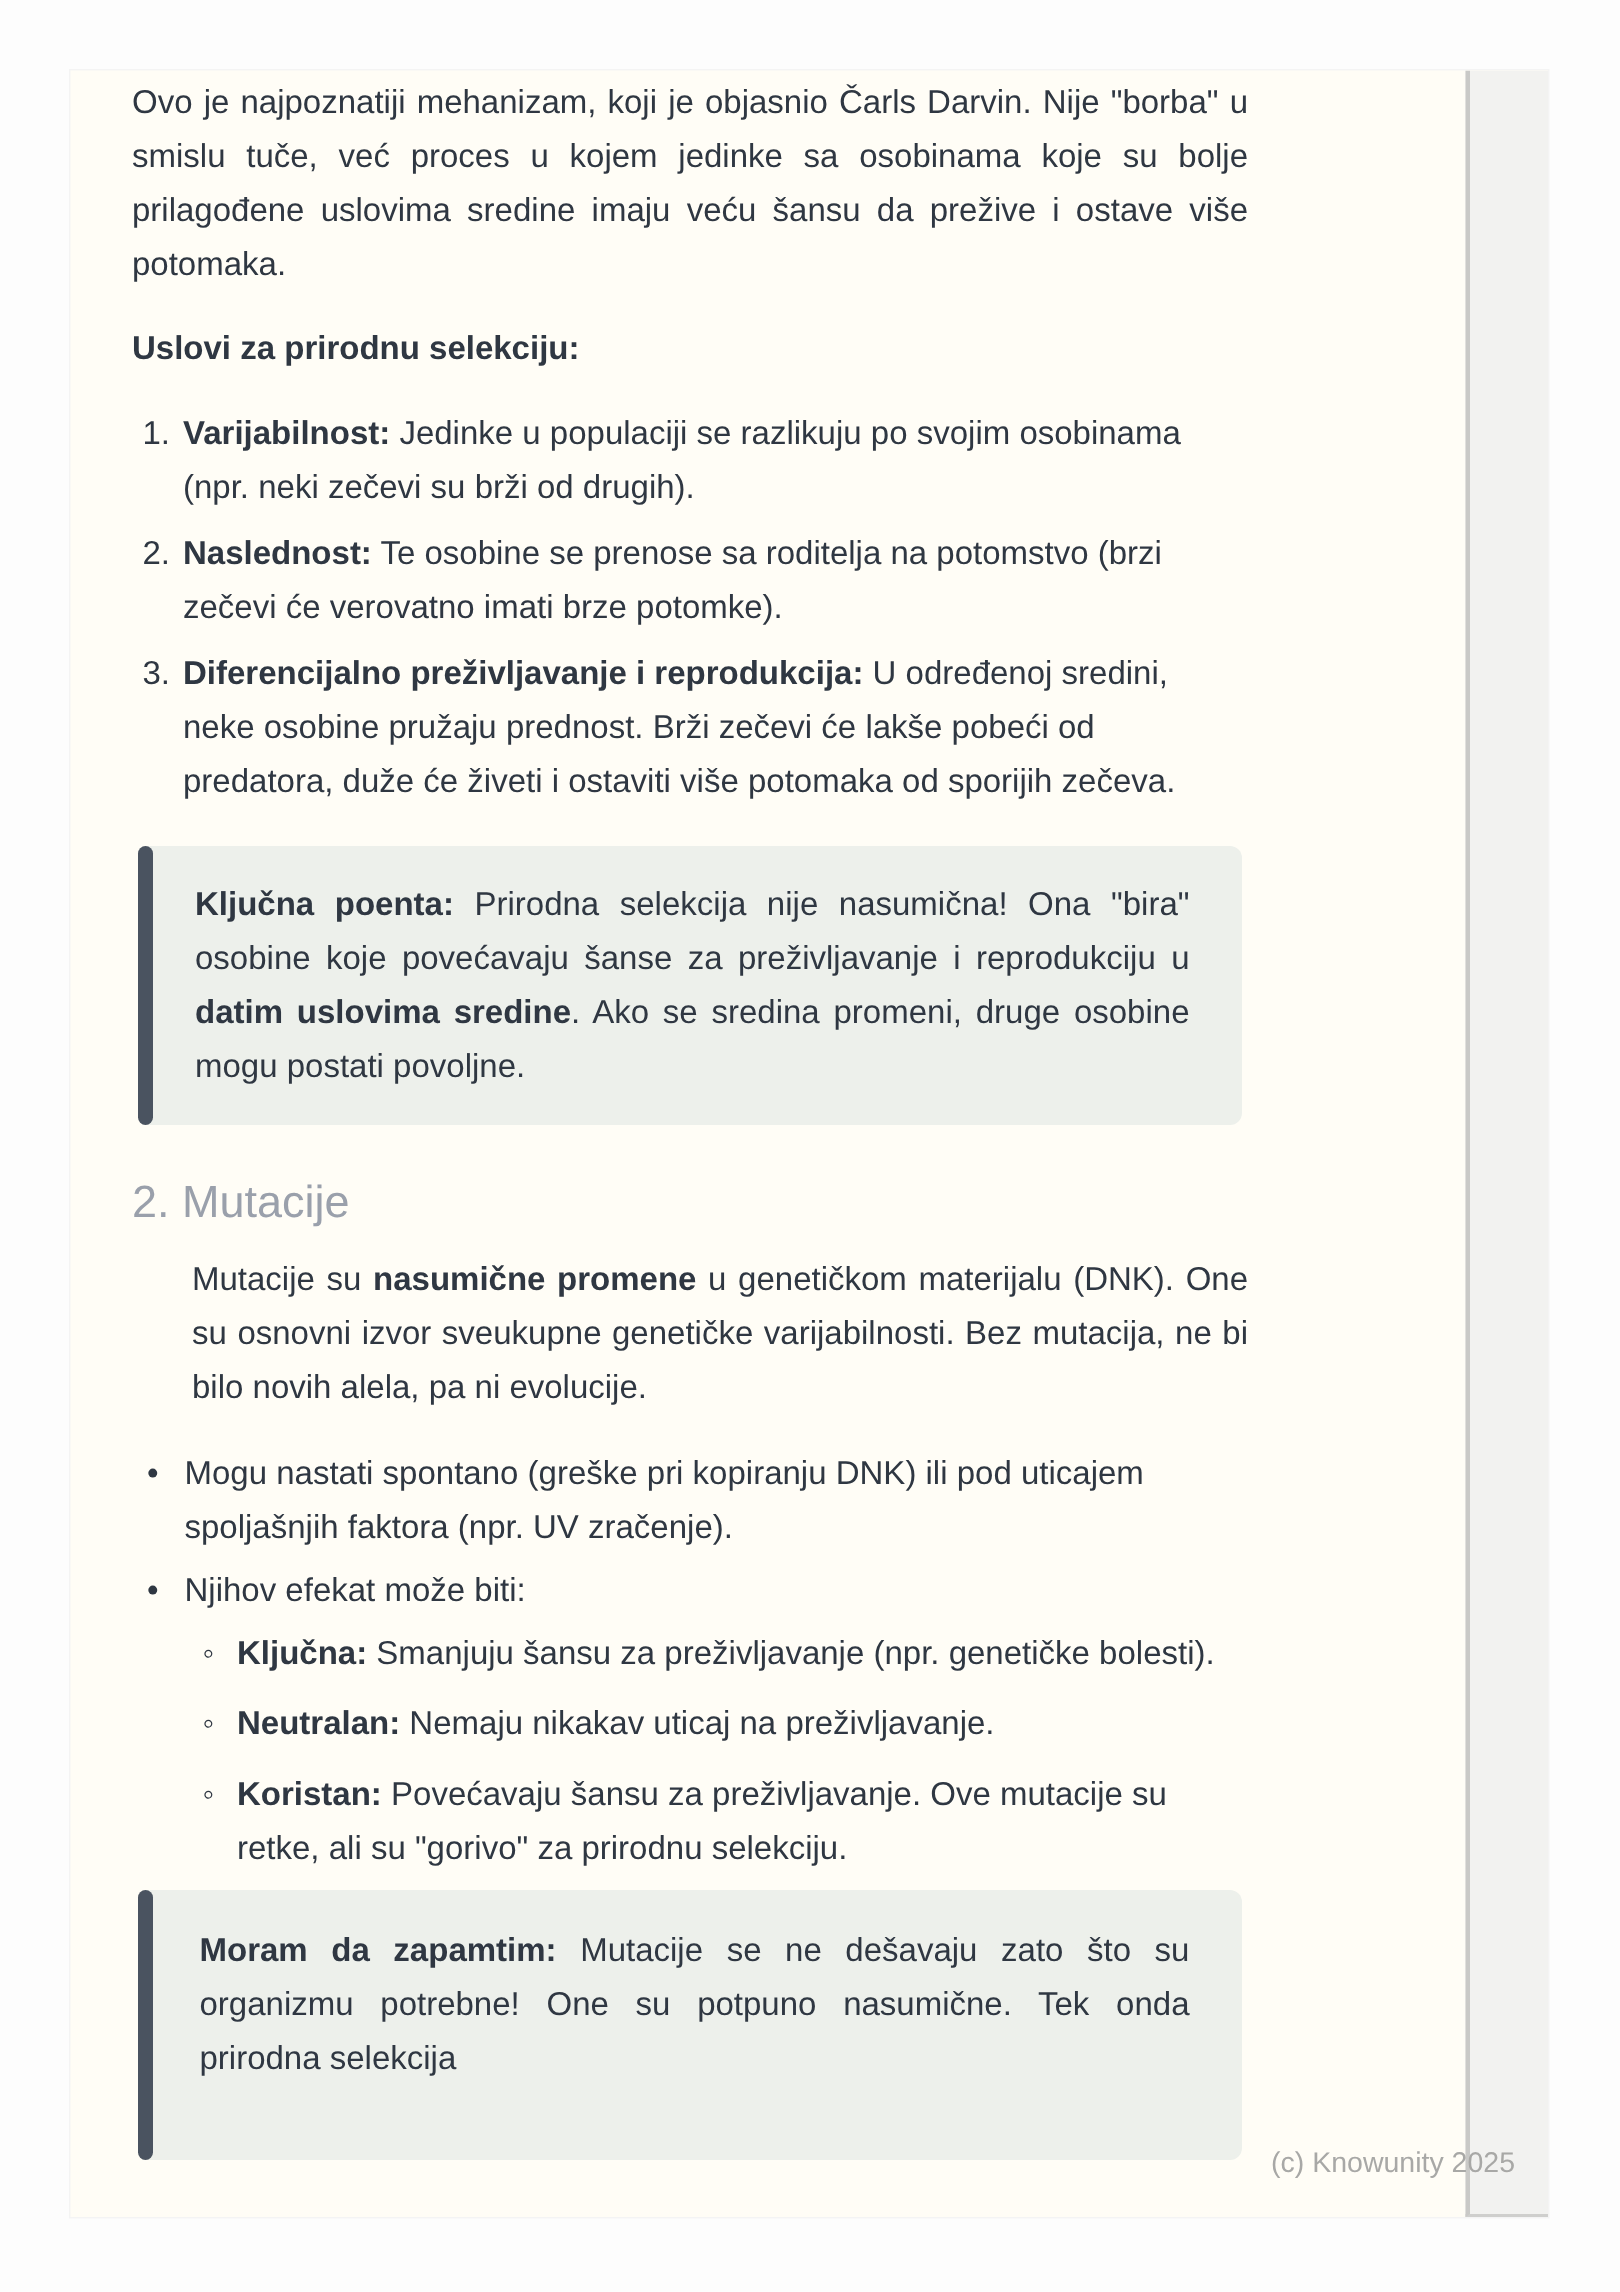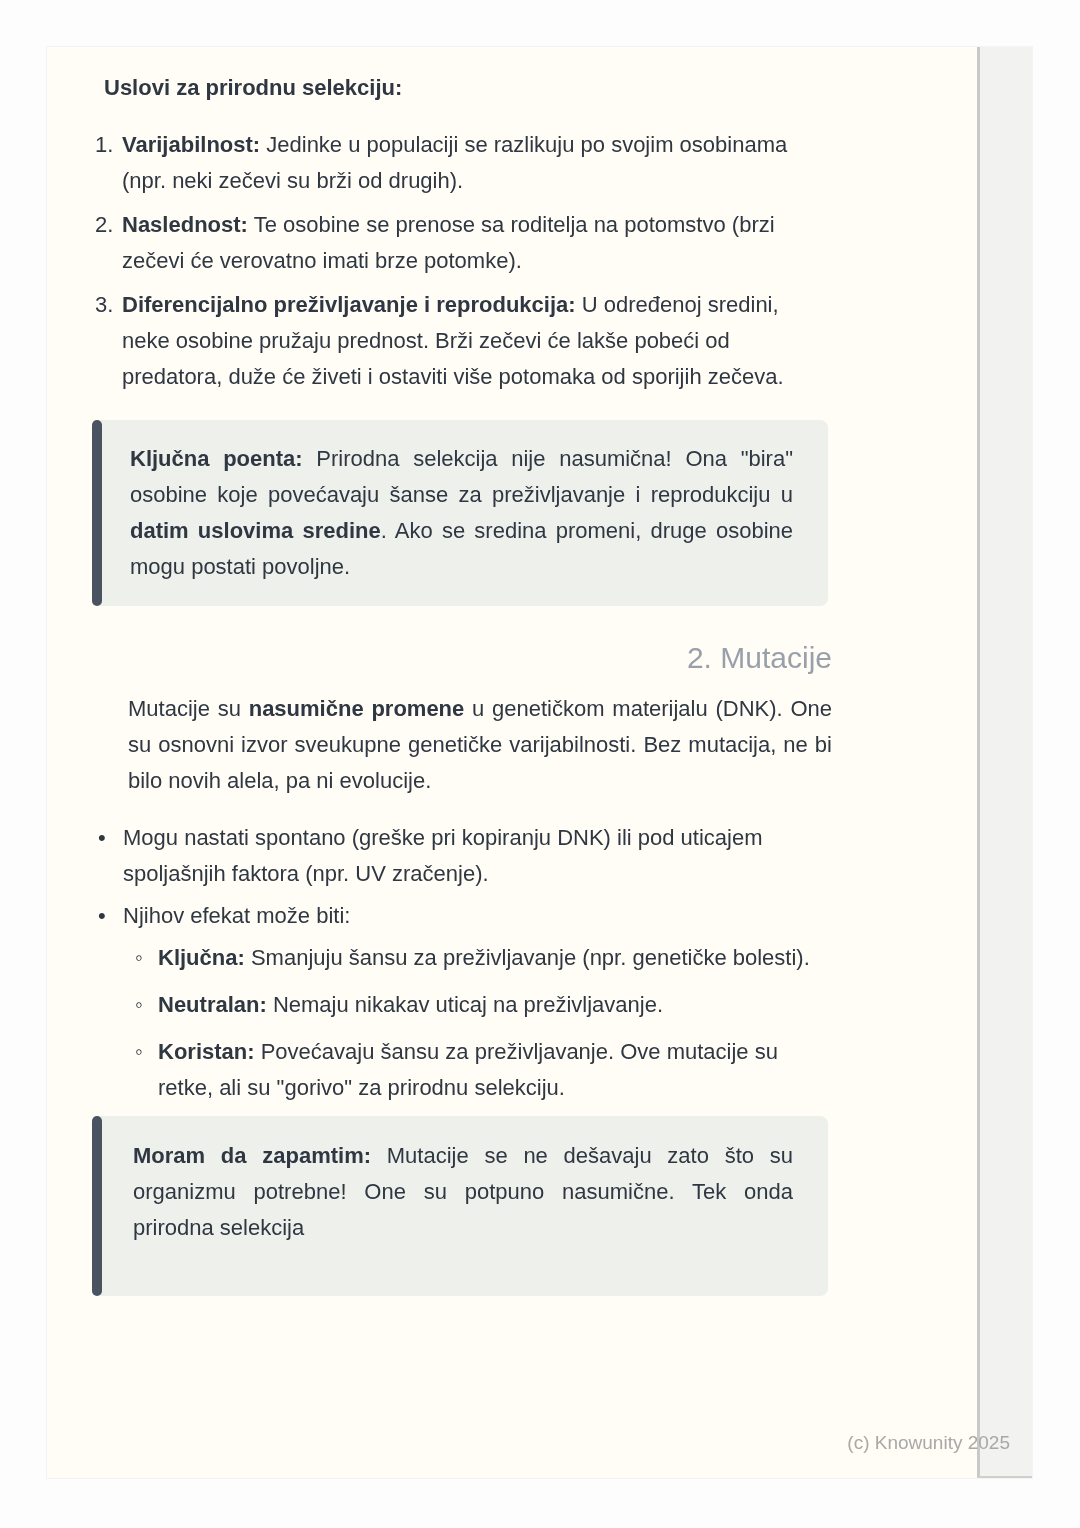--- a/index.html
+++ b/index.html
@@ -29,27 +29,26 @@
   .content {
     position:relative;
     margin-left:41px; width:744px;
     padding-top:3px;
     font-size:22px; line-height:36px;
   }
   .para { text-align:justify; }
   strong, b { font-weight:700; color:#2f3742; }
   .h3 {
     margin-top:20px;
-    font-size:22px; line-height:36px; font-weight:700;margin-left:16px;
+    font-size:22px; line-height:36px; font-weight:700;
   }
   .h2 {
     margin-top:32px;
     font-size:30px; line-height:40px; font-weight:400;
     color:#9aa0ab;
-    text-align:right;
   }
   .p-result { margin-top:6px; }
   .ol-list { margin-top:21px; }
   .row { display:flex; align-items:flex-start; }
   .oli { padding-left:7px; margin-bottom:8px; }
   .oli:last-child { margin-bottom:0; }
   .oli .marker { flex:0 0 27px; }
   .uli { padding-left:10px; margin-bottom:6px; }
   .uli:last-child { margin-bottom:0; }
   .uli .marker { flex:0 0 25px; }
@@ -83,20 +82,21 @@
     white-space:nowrap;
   }
 </style>
 </head>
 <body>
 
 <div class="page">
 
   <div class="content">
 
+    <p class="para"><span>Ovo je najpoznatiji mehanizam, koji je objasnio Čarls Darvin. Nije "borba" u smislu tuče, već proces u kojem jedinke sa osobinama koje su bolje prilagođene uslovima sredine imaju veću šansu da prežive i ostave više potomaka.</span></p>
 
     <div class="h3">Uslovi za prirodnu selekciju:</div>
 
     <div class="ol-list">
       <div class="row oli">
         <span class="marker">1.</span>
         <span class="body"><strong>Varijabilnost:</strong><span> Jedinke u populaciji se razlikuju po svojim osobinama (npr. neki zečevi su brži od drugih).</span></span>
       </div>
       <div class="row oli">
         <span class="marker">2.</span>

